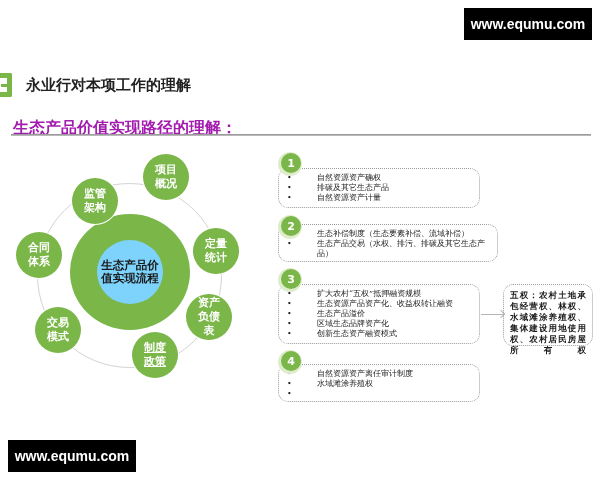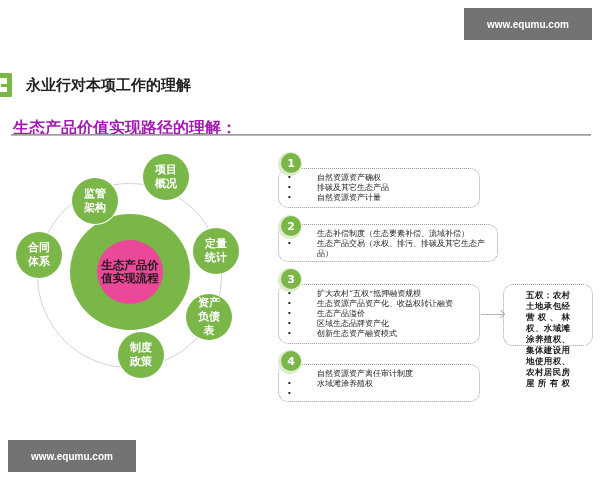--- a/index.html
+++ b/index.html
@@ -1,21 +1,21 @@
 <!DOCTYPE html>
 <html><head>
   <meta charset="utf-8">
   <style>
     * { margin: 0; padding: 0; box-sizing: border-box; }
     html, body { width: 600px; height: 480px; background: #ffffff; overflow: hidden; }
     body { position: relative; font-family: "DejaVu Sans", "Liberation Sans", sans-serif; color: #1a1a1a; }
 
     .watermark {
-      position: absolute; background: #737373; color: #ffffff;
-      font-family: "Liberation Sans", sans-serif; font-size: 10px; font-weight: bold;
+      position: absolute; background: #000000; color: #ffffff;
+      font-family: "Liberation Sans", sans-serif; font-size: 14px; font-weight: bold;
       display: flex; align-items: center; justify-content: center;
     }
     .wm-top { left: 464px; top: 8px; width: 128px; height: 32px; }
     .wm-bottom { left: 8px; top: 440px; width: 128px; height: 32px; }
 
     .logo-mark {
       position: absolute; left: -6px; top: 73px; width: 18px; height: 24px;
       border: 5px solid #7ab648; border-left-color: transparent; border-radius: 2px;
     }
     .logo-mark::after {
@@ -36,21 +36,21 @@
     .wheel { position: absolute; left: 0; top: 150px; width: 270px; height: 250px; }
     .orbit {
       position: absolute; left: 37px; top: 33px; width: 185px; height: 185px;
       border: 1px solid #d3d3d3; border-radius: 50%;
     }
     .hub {
       position: absolute; left: 70px; top: 64px; width: 120px; height: 116px; border-radius: 50%;
       background: #7ab648; display: flex; align-items: center; justify-content: center;
     }
     .hub-inner {
-      width: 66px; height: 64px; border-radius: 50%; background: #ec4899;
+      width: 66px; height: 64px; border-radius: 50%; background: #7dd3fc;
       display: flex; align-items: center; justify-content: center; text-align: center;
       font-size: 11.5px; font-weight: bold; line-height: 13px; color: #1a1a1a; padding: 0 2px;
     }
     .node {
       position: absolute; width: 46px; height: 46px; border-radius: 50%; background: #7ab648;
       display: flex; align-items: center; justify-content: center; text-align: center;
       color: #fff; font-size: 11px; font-weight: bold; line-height: 14px; padding: 0 8px;
       box-shadow: 0 0 0 1px #fff;
     }
     .stage-box {
@@ -72,21 +72,21 @@
     }
     .arrow-line {
       position: absolute; left: 481px; top: 314px; width: 22px; height: 1px; background: #b5b5b5;
     }
     .arrow-head {
       position: absolute; left: 498px; top: 311px; width: 6px; height: 6px;
       border-top: 1px solid #b5b5b5; border-right: 1px solid #b5b5b5; transform: rotate(45deg);
     }
     .side-box {
       position: absolute; left: 503px; top: 284px; width: 90px; height: 62px;
-      border: 1.5px dotted #9a9a9a; border-radius: 10px; padding: 5px 22px;
+      border: 1.5px dotted #9a9a9a; border-radius: 10px; padding: 5px 6px;
       font-family: "DejaVu Serif", "Liberation Serif", serif; font-weight: bold;
       font-size: 8.5px; line-height: 11px; color: #1a1a1a; text-align: justify; text-align-last: justify;
     }
   </style>
 </head>
 <body>
 
 <div class="watermark wm-top">www.equmu.com</div>
 <div class="watermark wm-bottom">www.equmu.com</div>
 
@@ -96,21 +96,22 @@
 <div class="section-rule"></div>
 
 <div class="wheel">
   <div class="orbit"></div>
   <div class="hub">
     <div class="hub-inner">生态产品价值实现流程</div>
   </div>
   <div class="node" style="left:143px; top:4px;">项目概况</div>
   <div class="node" style="left:193px; top:78px;">定量统计</div>
   <div class="node" style="left:186px; top:144px;">资产负债表</div>
-  <div class="node" style="left:118px; top:182px;">制度政策</div>
+  <div class="node" style="left:132px; top:182px;text-decoration:underline;">制度政策</div>
+  <div class="node" style="left:35px; top:157px;">交易模式</div>
   <div class="node" style="left:16px; top:82px;">合同体系</div>
   <div class="node" style="left:72px; top:28px;">监管架构</div>
 </div>
 
 <div class="stage-box" style="left:278px; top:168px; width:202px; height:40px;">
   <ul class="bullets">
     <li><span class="dot">•</span><span>自然资源资产确权</span></li>
     <li><span class="dot">•</span><span>排碳及其它生态产品</span></li>
     <li><span class="dot">•</span><span>自然资源资产计量</span></li>
   </ul>

